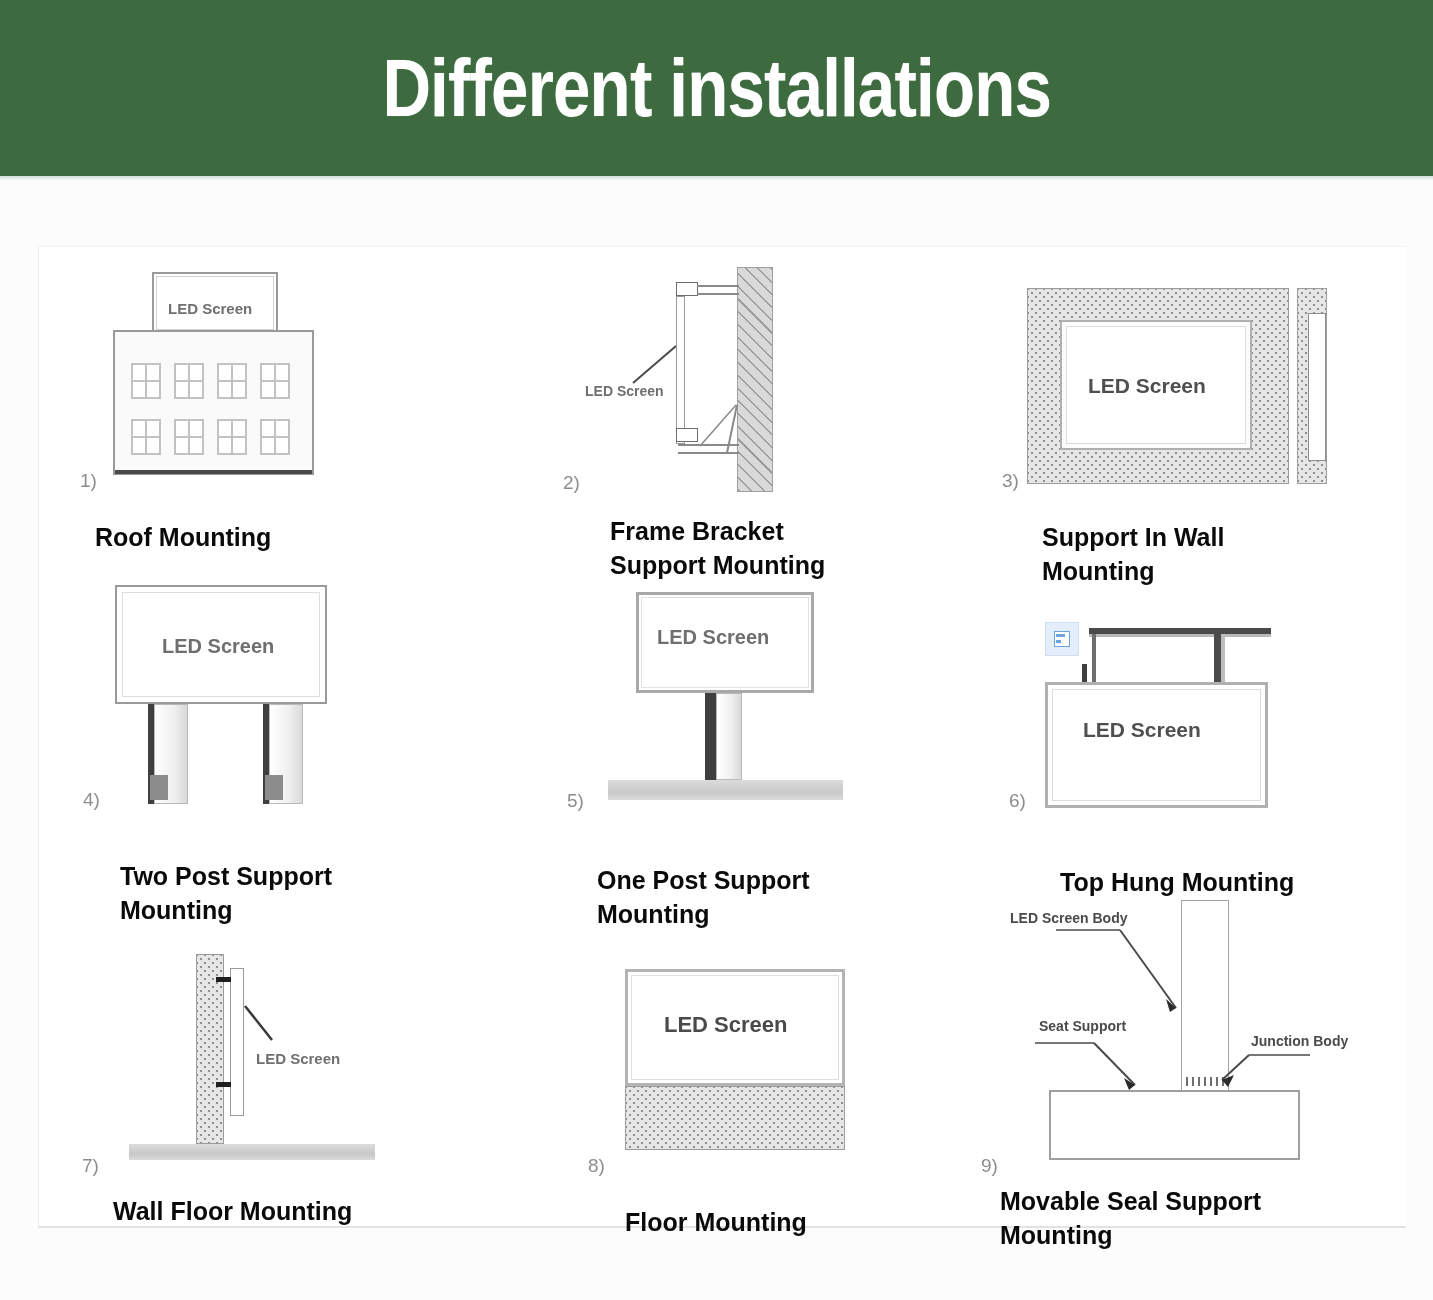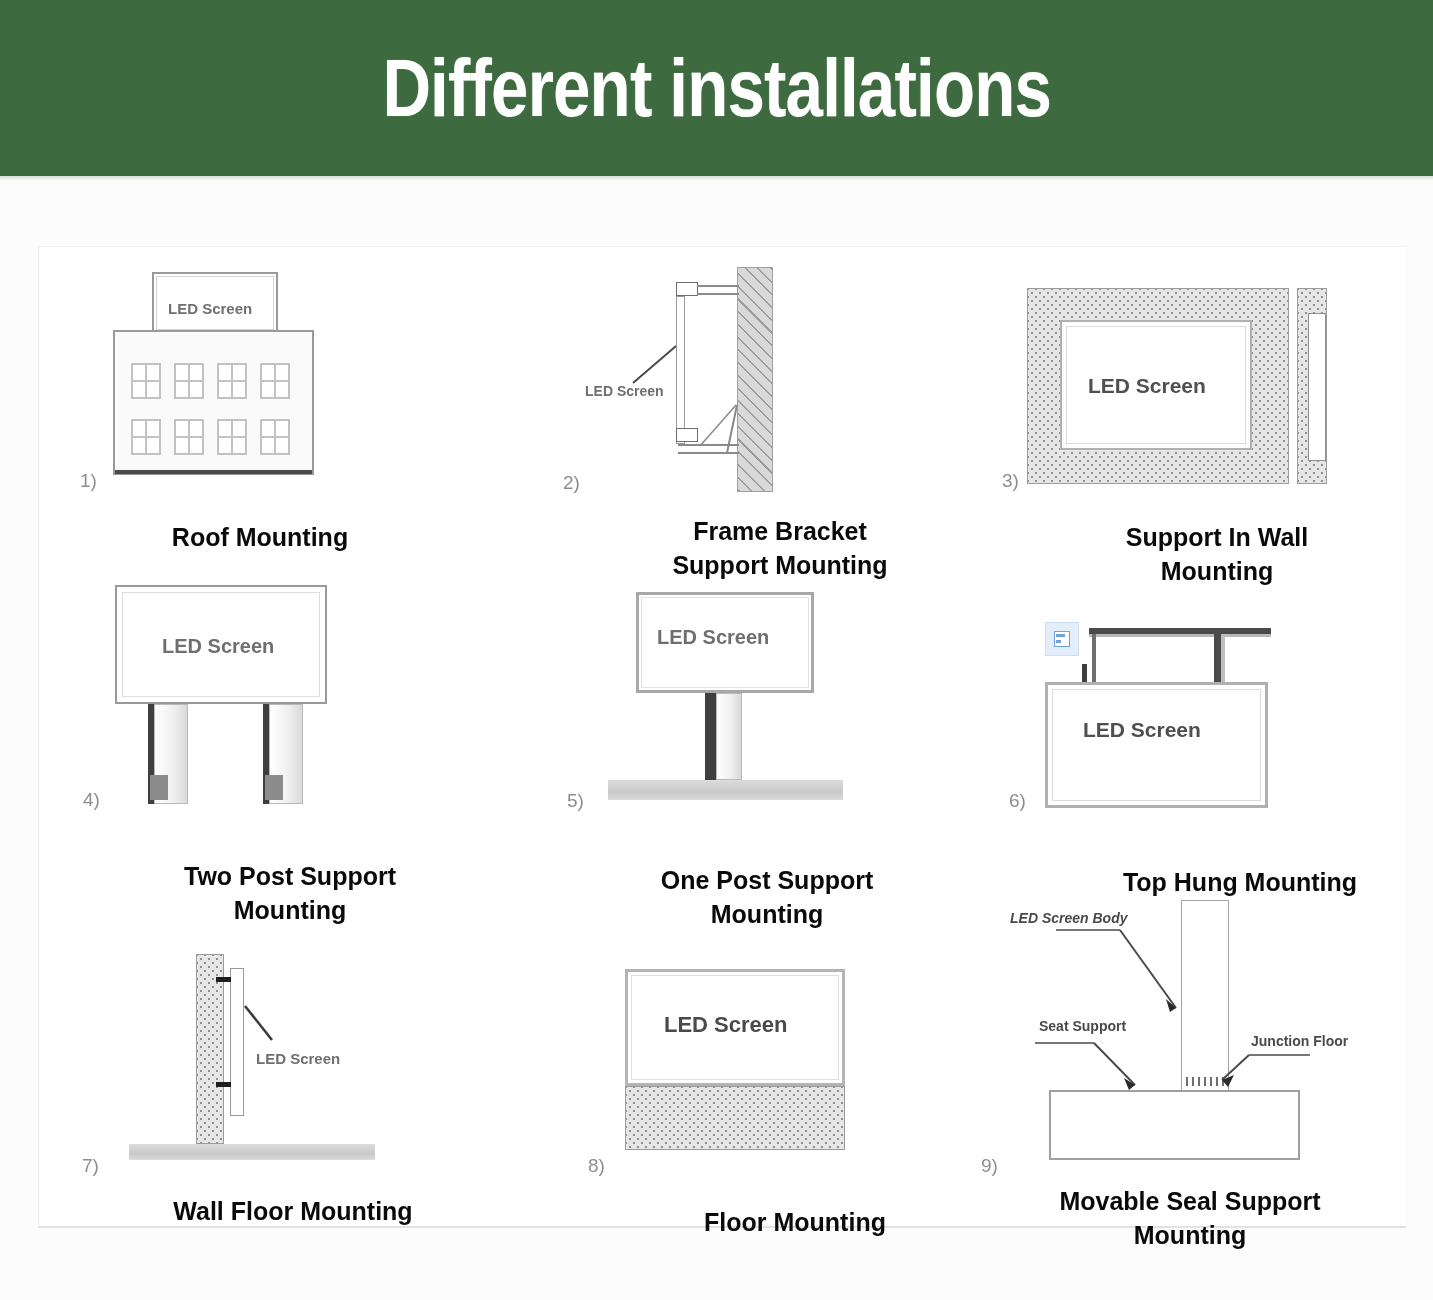--- a/index.html
+++ b/index.html
@@ -54,21 +54,20 @@
   }
   .cell{position:absolute;}
 
   .figure{position:absolute;}
   .caption{
     position:absolute;
     font-size:25px;font-weight:bold;color:#0a0a0a;
     line-height:1.34;
     white-space:pre-line;
     letter-spacing:0px;
-    text-align:center;
   }
   .num{
     position:absolute;
     font-size:19px;color:#8d8d8d;
     font-family:"Liberation Sans",sans-serif;
   }
 
   
   .box{position:absolute;box-sizing:border-box;}
   .outline{border:2px solid #9a9a9a;background:#fff;}
@@ -318,22 +317,22 @@
         <line x1="1056" y1="930" x2="1120" y2="930" stroke="#4a4a4a" stroke-width="1.5"></line>
         <line x1="1120" y1="930" x2="1176" y2="1008" stroke="#4a4a4a" stroke-width="2"></line>
         <polygon points="1176,1008 1166,999 1170,1012" fill="#2b2b2b"></polygon>
         <line x1="1035" y1="1043" x2="1094" y2="1043" stroke="#4a4a4a" stroke-width="1.5"></line>
         <line x1="1094" y1="1043" x2="1135" y2="1085" stroke="#4a4a4a" stroke-width="2"></line>
         <polygon points="1135,1085 1124,1078 1129,1090" fill="#2b2b2b"></polygon>
         <line x1="1249" y1="1055" x2="1310" y2="1055" stroke="#4a4a4a" stroke-width="1.5"></line>
         <line x1="1249" y1="1055" x2="1222" y2="1080" stroke="#4a4a4a" stroke-width="2"></line>
         <polygon points="1222,1080 1234,1075 1228,1087" fill="#2b2b2b"></polygon>
       </svg>
-      <div class="annot" style="left:1010px;top:910px;font-size:14px;font-style:italic;">LED Screen Body</div>
+      <div class="annot" style="left:1010px;top:910px;font-size:14px;">LED Screen Body</div>
       <div class="annot" style="left:1039px;top:1018px;font-size:14px;">Seat Support</div>
-      <div class="annot" style="left:1251px;top:1033px;font-size:14px;">Junction Floor</div>
+      <div class="annot" style="left:1251px;top:1033px;font-size:14px;">Junction Body</div>
     </div>
     <div class="num" style="left:981px;top:1155px;">9)</div>
     <div class="caption" style="left:1000px;top:1185px;width:380px;">Movable Seal Support
 Mounting</div>
   </div>
 
 </div>
 
 </body></html>

